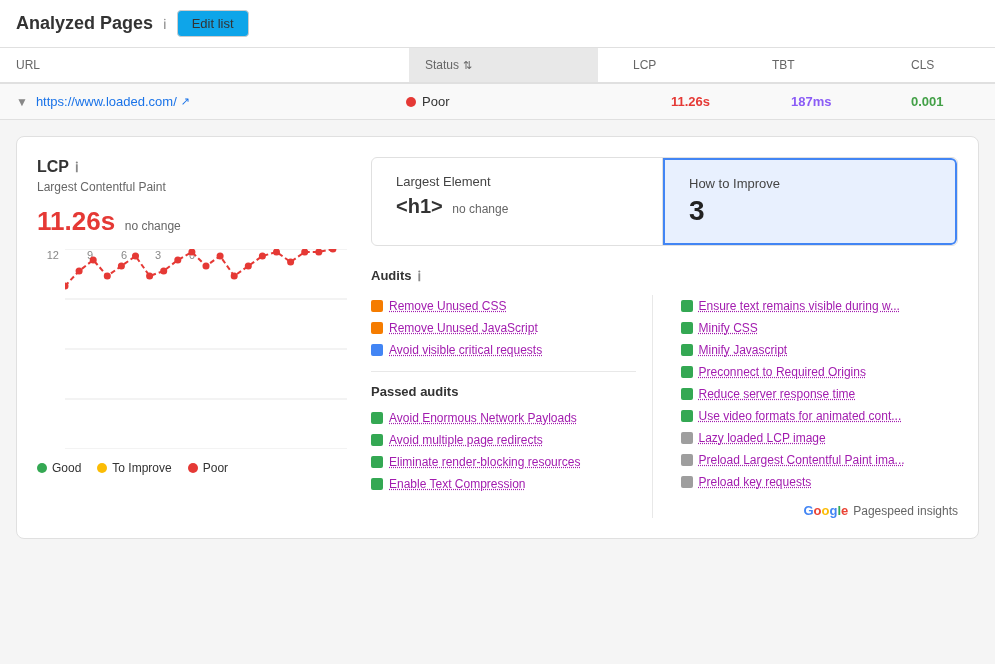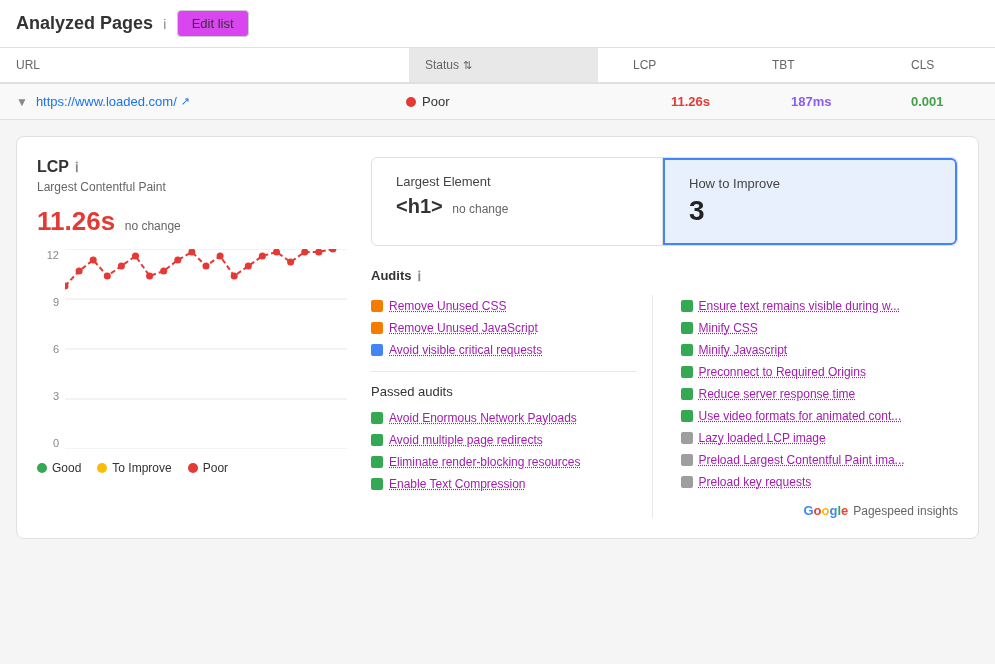--- a/index.html
+++ b/index.html
@@ -4,21 +4,21 @@
   <style>
     * { box-sizing: border-box; margin: 0; padding: 0; }
     body { font-family: -apple-system, BlinkMacSystemFont, 'Segoe UI', Arial, sans-serif; font-size: 13px; background: #f5f5f5; color: #333; width: 995px; }
 
     .top-header {
       display: flex; align-items: center; padding: 10px 16px; background: #fff; border-bottom: 1px solid #e0e0e0; gap: 10px;
     }
     .top-header h1 { font-size: 18px; font-weight: 700; }
     .info-icon { color: #888; font-size: 14px; cursor: pointer; }
     .edit-list-btn {
-      border: 1px solid #ccc; background: #d946ef; padding: 5px 14px; border-radius: 4px; font-size: 13px; cursor: pointer; color: #333;
+      border: 1px solid #ccc; background: #0ea5e9; padding: 5px 14px; border-radius: 4px; font-size: 13px; cursor: pointer; color: #333;
     }
 
     .table-header {
       display: grid; grid-template-columns: 390px 1fr 120px 120px 100px;
       background: #fff; border-bottom: 2px solid #e0e0e0; padding: 0; gap: 19px;
     }
     .table-header .col {
       padding: 10px 16px; font-size: 12px; color: #666; font-weight: 500; display: flex; align-items: center; gap: 4px;
     }
     .col.status-col { background: #e8e8e8; }
@@ -44,21 +44,21 @@
     }
 
     
     .lcp-panel { width: 310px; flex-shrink: 0; }
     .lcp-title { font-size: 16px; font-weight: 700; display: flex; align-items: center; gap: 6px; margin-bottom: 4px; }
     .lcp-subtitle { font-size: 12px; color: #666; margin-bottom: 12px; }
     .lcp-value { font-size: 26px; font-weight: 700; color: #e53935; display: inline; }
     .no-change { font-size: 12px; color: #666; margin-left: 6px; }
 
     .chart-container { position: relative; height: 200px; margin-top: 12px; margin-bottom: 12px; }
-    .chart-y-labels { position: absolute; left: 0; top: 0; height: 100%; display: flex; flex-direction: column; justify-content: space-between; gap: 12px; }
+    .chart-y-labels { position: absolute; left: 0; top: 0; height: 100%; display: flex; justify-content: space-between; gap: 12px; }
     .chart-y-label { font-size: 11px; color: #888; width: 22px; text-align: right; }
     .chart-area { position: absolute; left: 28px; right: 0; top: 0; bottom: 0; }
 
     .legend { display: flex; gap: 16px; margin-top: 8px; }
     .legend-item { display: flex; align-items: center; gap: 5px; font-size: 12px; }
     .legend-dot { width: 10px; height: 10px; border-radius: 50%; }
 
     
     .details-panel { flex: 1; }
     .top-cards { display: flex; gap: 0; margin-bottom: 20px; border: 1px solid #e0e0e0; border-radius: 6px; overflow: hidden; }
@@ -77,21 +77,21 @@
     .right-col { padding-left: 4px; }
 
     .audit-item { display: flex; align-items: center; gap: 6px; padding: 4px 0; font-size: 12px; }
     .audit-link { color: #a21caf; text-decoration: underline; cursor: pointer; text-decoration-style: dotted; }
     .audit-icon { width: 12px; height: 12px; border-radius: 2px; flex-shrink: 0; }
     .icon-orange { background: #f57c00; }
     .icon-blue { background: #4285f4; }
     .icon-green { background: #34a853; }
     .icon-gray { background: #9e9e9e; }
 
-    .passed-title { font-size: 13px; font-weight: 400; margin-top: 12px; margin-bottom: 8px; }
+    .passed-title { font-size: 13px; font-weight: 700; margin-top: 12px; margin-bottom: 8px; }
 
     .divider { border: none; border-top: 1px solid #e8e8e8; margin: 10px 0; }
 
     .pagespeed-link { display: flex; align-items: center; gap: 5px; color: #666; font-size: 12px; cursor: pointer; justify-content: flex-end; margin-top: 10px; }
     .g-icon { font-weight: 700; font-size: 13px; }
     .g-icon span:nth-child(1) { color: #4285f4; }
     .g-icon span:nth-child(2) { color: #ea4335; }
     .g-icon span:nth-child(3) { color: #fbbc05; }
     .g-icon span:nth-child(4) { color: #4285f4; }
     .g-icon span:nth-child(5) { color: #34a853; }

